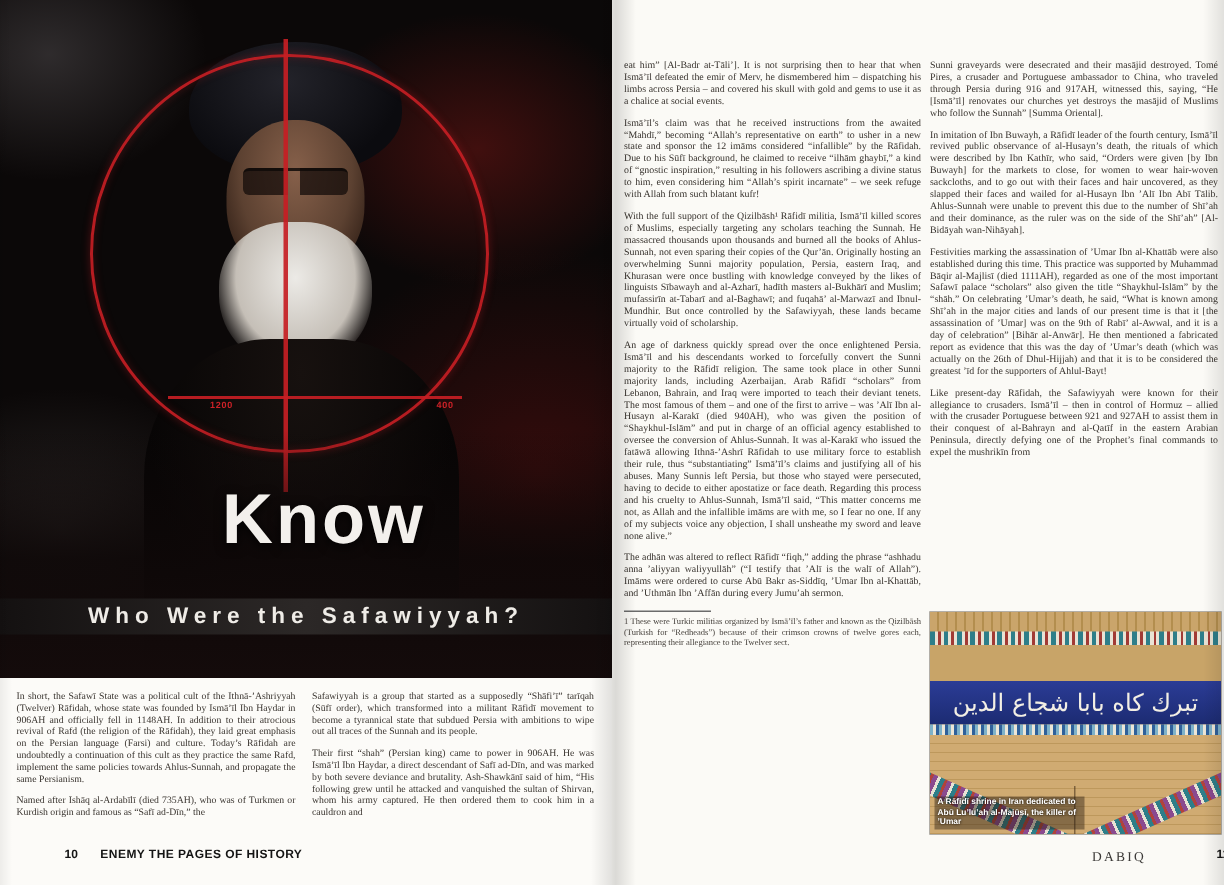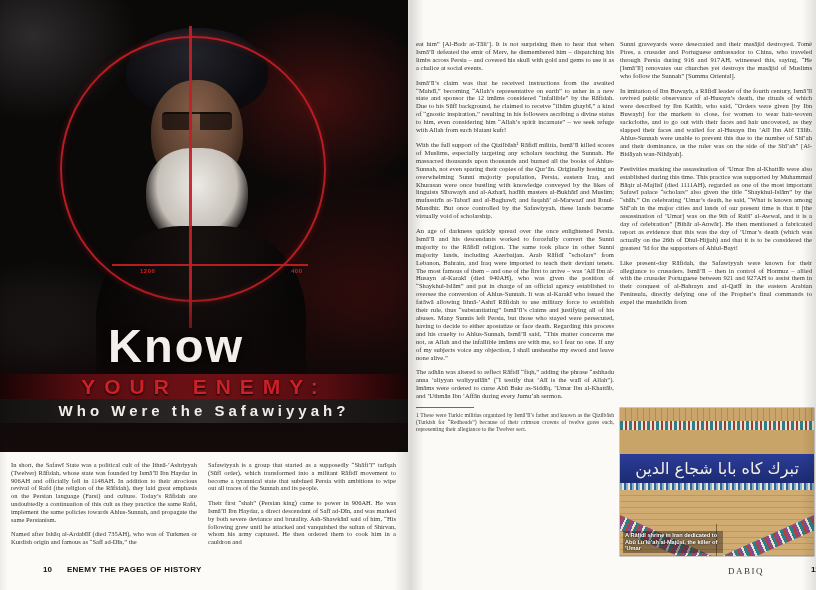--- a/index.html
+++ b/index.html
@@ -42,21 +42,21 @@
   
   .scope-circle{position:absolute;left:60px;top:36px;width:262px;height:262px;border-radius:50%;
     border:2.5px solid rgba(198,30,36,.92);box-shadow:0 0 6px rgba(198,30,36,.35), inset 0 0 6px rgba(198,30,36,.25);}
   .scope-vline{position:absolute;left:189px;top:26px;width:3px;height:302px;background:rgba(198,30,36,.92);}
   .scope-hline{position:absolute;left:112px;top:264px;width:196px;height:2px;background:rgba(198,30,36,.92);}
   .scope-num{position:absolute;top:268px;font:bold 6px "Liberation Sans",sans-serif;color:#cc2127;letter-spacing:.5px;}
   .scope-num.l{left:140px;} .scope-num.r{left:291px;}
 
   
   .title-know{position:absolute;left:0;top:318px;width:352px;text-align:center;z-index:5;
-    font:bold 47px "Liberation Sans",sans-serif;color:#f3f0ec;letter-spacing:2px;text-shadow:0 2px 8px rgba(0,0,0,.9);}
+    font:bold 47px "Liberation Sans",sans-serif;color:#f3f0ec;letter-spacing:2px;text-shadow:0 2px 8px rgba(0,0,0,.9);padding-left:40px;}
   .band-red{position:absolute;left:0;top:374px;width:408px;height:25px;z-index:5;text-align:center;
     background:linear-gradient(90deg,#190404,#570d11 20%,#6d1116 50%,#570d11 80%,#190404);
     font:bold 21px "Liberation Sans",sans-serif;color:#ce2127;letter-spacing:9px;line-height:25px;text-shadow:0 1px 2px #000;}
   .band-dark{position:absolute;left:0;top:399px;width:408px;height:24px;z-index:5;text-align:center;
     background:linear-gradient(90deg,#141111,#2c2827 50%,#141111);
     font:bold 15px "Liberation Sans",sans-serif;color:#efece7;letter-spacing:4px;line-height:24px;}
 
   
   .col{position:absolute;text-align:justify;color:#37322d;}
   .col p{margin:0 0 7px 0;}
@@ -112,21 +112,20 @@
       <div class="scope-circle"></div>
       <div class="scope-vline"></div>
       <div class="scope-hline"></div>
       <div class="scope-num l">1200</div>
       <div class="scope-num r">400</div>
 
       <div class="photo-fade"></div>
     </div>
 
     <div class="title-know">Know</div>
-    <div class="band-red">YOUR ENEMY:</div>
     <div class="band-dark">Who Were the Safawiyyah?</div>
 
     <div class="col lcol left-col1">
         <p>In short, the Safawī State was a political cult of the Ithnā-’Ashriyyah (Twelver) Rāfidah, whose state was founded by Ismā’īl Ibn Haydar in 906AH and officially fell in 1148AH. In addition to their atrocious revival of Rafd (the religion of the Rāfidah), they laid great emphasis on the Persian language (Farsi) and culture. Today’s Rāfidah are undoubtedly a continuation of this cult as they practice the same Rafd, implement the same policies towards Ahlus-Sunnah, and propagate the same Persianism.</p>
         <p>Named after Ishāq al-Ardabīlī (died 735AH), who was of Turkmen or Kurdish origin and famous as “Safī ad-Dīn,” the</p>
       </div>
     <div class="col lcol left-col2">
         <p>Safawiyyah is a group that started as a supposedly “Shāfi’ī” tarīqah (Sūfī order), which transformed into a militant Rāfidī movement to become a tyrannical state that subdued Persia with ambitions to wipe out all traces of the Sunnah and its people.</p>
         <p>Their first “shah” (Persian king) came to power in 906AH. He was Ismā’īl Ibn Haydar, a direct descendant of Safī ad-Dīn, and was marked by both severe deviance and brutality. Ash-Shawkānī said of him, “His following grew until he attacked and vanquished the sultan of Shirvan, whom his army captured. He then ordered them to cook him in a cauldron and</p>
       </div>

